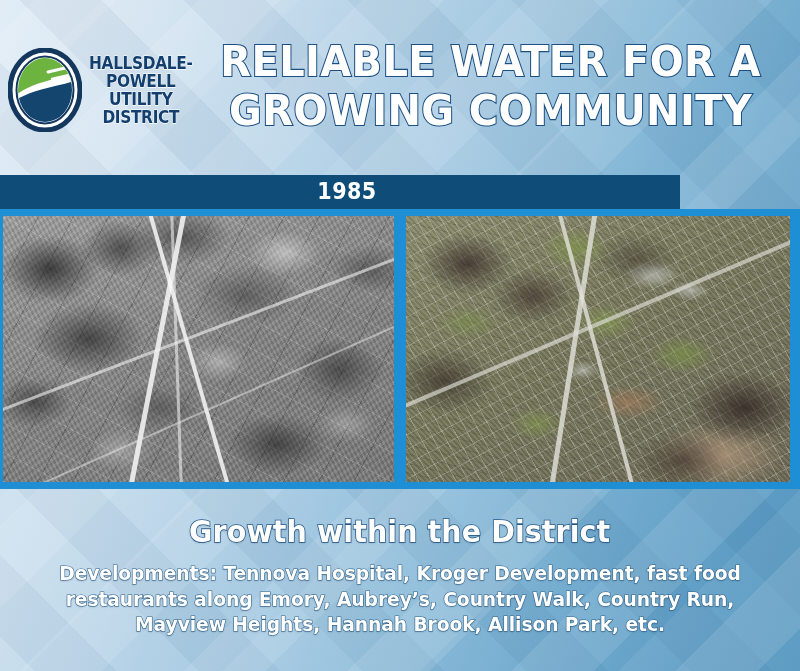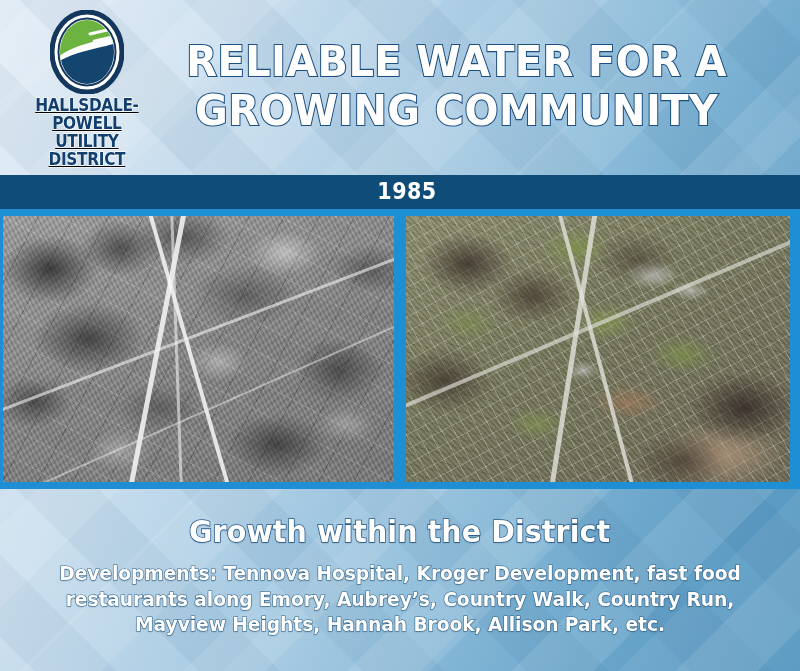--- a/index.html
+++ b/index.html
@@ -65,25 +65,24 @@
     left: 0; top: 0;
     width: 800px; height: 175px;
     display: flex;
     align-items: center;
   }
 
   .logo-block {
     width: 245px;
     margin-left: 8px;
     display: flex;
-    flex-direction: column;
+    flex-direction: row;
     align-items: center;
     justify-content: space-between;
     padding-top: 4px;
-    text-decoration: underline;
   }
 
   .logo-mark {
     position: relative;
     width: 74px;
     height: 84px;
   }
   .logo-mark svg { display: block; }
 
   .logo-words {
@@ -120,21 +119,21 @@
     transform: scaleX(0.93);
     -webkit-text-stroke: 2.2px #1c4f82;
     paint-order: stroke fill;
     white-space: nowrap;
   }
 
   
   .year-bar {
     position: absolute;
     left: 0; top: 175px;
-    width: 800px; height: 34px;
+    width: 680px; height: 34px;
     background: #0f4c77;
     display: flex;
   }
   .year-cell {
     flex: 1;
     display: flex;
     align-items: center;
     justify-content: center;
   }
   .year-cell span {

